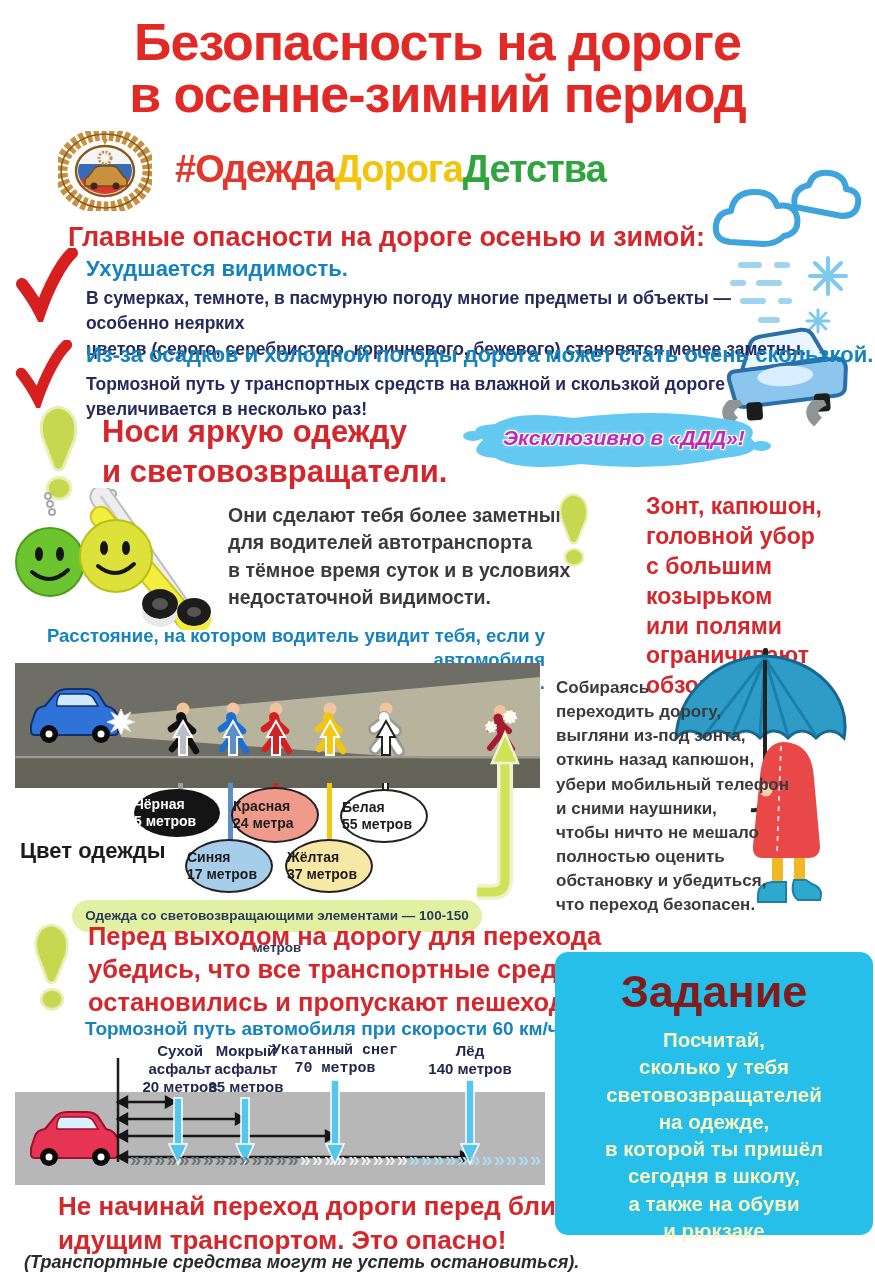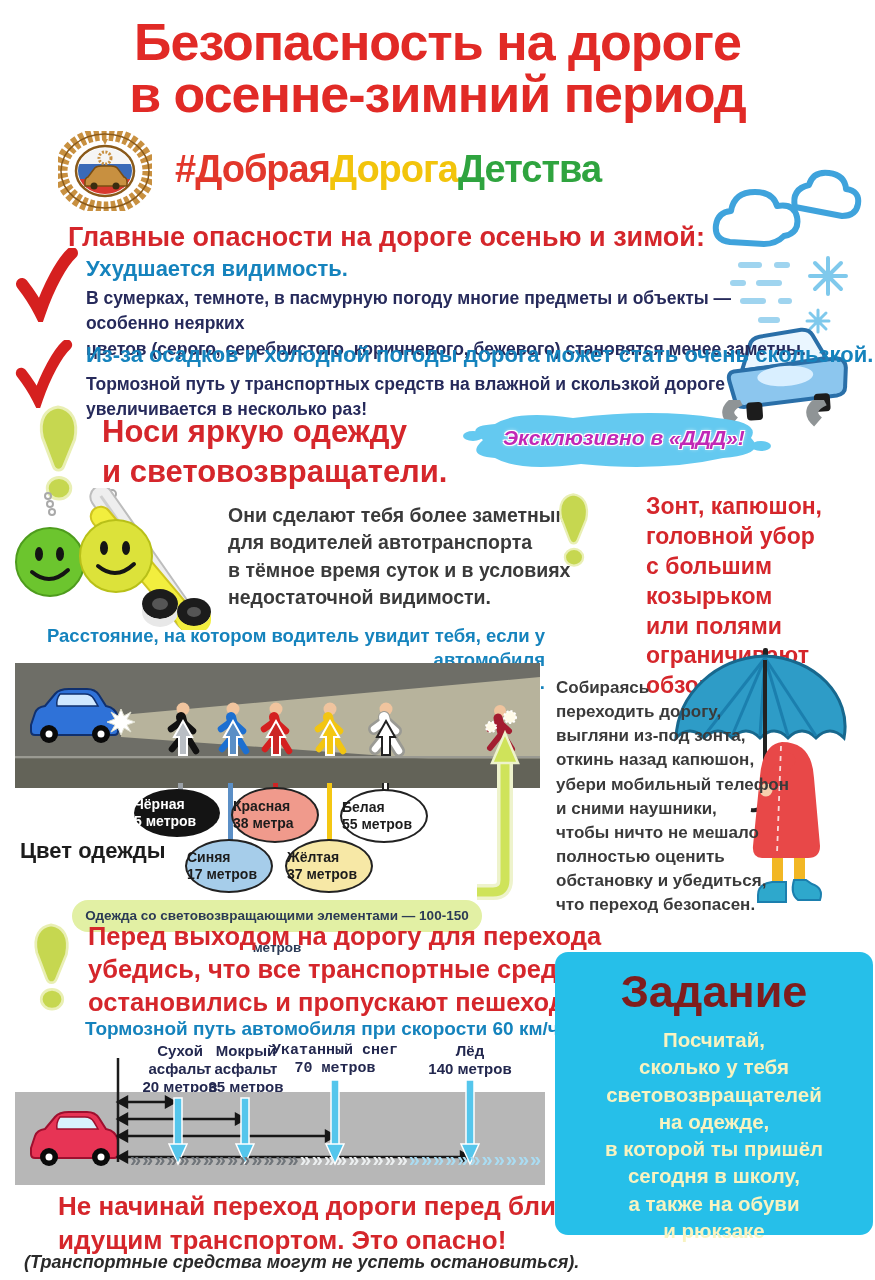--- a/index.html
+++ b/index.html
@@ -52,21 +52,21 @@
       </g>
       <circle cx="47" cy="27" r="6" fill="none" stroke="#c89040" stroke-width="3" stroke-dasharray="2 1.5"></circle>
       <path d="M30,46 l6,-8 q2,-3 7,-3 l10,0 q5,0 7,3 l6,8 q3,1 3,5 l0,4 -42,0 0,-4 q0,-4 3,-5 z" fill="#c89040" stroke="#7a4d12" stroke-width="1.5"></path>
       <circle cx="36" cy="55" r="3.5" fill="#3a2c10"></circle>
         <circle cx="58" cy="55" r="3.5" fill="#3a2c10"></circle>
       <path d="M44,8 l6,0 -3,6 z" fill="#c89040"></path>
     </svg>
   </div>
 
   <div class="abs hashtag" style="left:175px;top:148px;width:370px;text-align:center;">
-    <span class="h-red">#Добрая</span><span class="h-yellow">Дорога</span><span class="h-green">Детства</span>
+    <span class="h-red">#Одежда</span><span class="h-yellow">Дорога</span><span class="h-green">Детства</span>
   </div>
 
   <div class="abs" style="left:700px;top:162px;">
     <svg width="175" height="262" viewBox="0 0 175 262">
       <path d="M95,45 q-4,-18 14,-22 q4,-14 20,-12 q16,2 17,16 q14,2 12,15 q-2,12 -16,12 z" fill="#fff" stroke="#3fa3dc" stroke-width="6" stroke-linejoin="round"></path>
       <path d="M30,80 q-16,-2 -14,-17 q2,-13 15,-14 q3,-19 24,-19 q18,0 22,14 q17,-3 20,11 q3,16 -13,19 q-8,8 -20,8 z" fill="#fff" stroke="#3fa3dc" stroke-width="6" stroke-linejoin="round"></path>
       <g fill="#9fd4ef">
         <rect x="38" y="100" width="24" height="6" rx="3"></rect>
           <rect x="74" y="100" width="16" height="6" rx="3"></rect>
         <rect x="30" y="118" width="16" height="6" rx="3"></rect>
@@ -262,21 +262,21 @@
       <polygon points="477,100 503,100 490,70" fill="#cfe35a" stroke="#eef3cc" stroke-width="2.5"></polygon>
     </svg>
   </div>
 
   <div class="abs oval" style="left:134px;top:789px;width:86px;height:48px;background:#141414;color:#fff;">
     <span>Чёрная</span>
       <span>5 метров</span>
   </div>
   <div class="abs oval" style="left:231px;top:787px;width:84px;height:52px;background:#f09a8c;color:#1c1c1c;border:2px solid #222;">
     <span>Красная</span>
-      <span>38 метра</span>
+      <span>24 метра</span>
   </div>
   <div class="abs oval" style="left:340px;top:789px;width:84px;height:50px;background:#fff;color:#1c1c1c;border:2px solid #222;">
     <span>Белая</span>
       <span>55 метров</span>
   </div>
   <div class="abs oval" style="left:185px;top:839px;width:84px;height:50px;background:#a6cdea;color:#1c1c1c;border:2px solid #222;">
     <span>Синяя</span>
       <span>17 метров</span>
   </div>
   <div class="abs oval" style="left:285px;top:839px;width:84px;height:50px;background:#f7e8a6;color:#1c1c1c;border:2px solid #222;">

